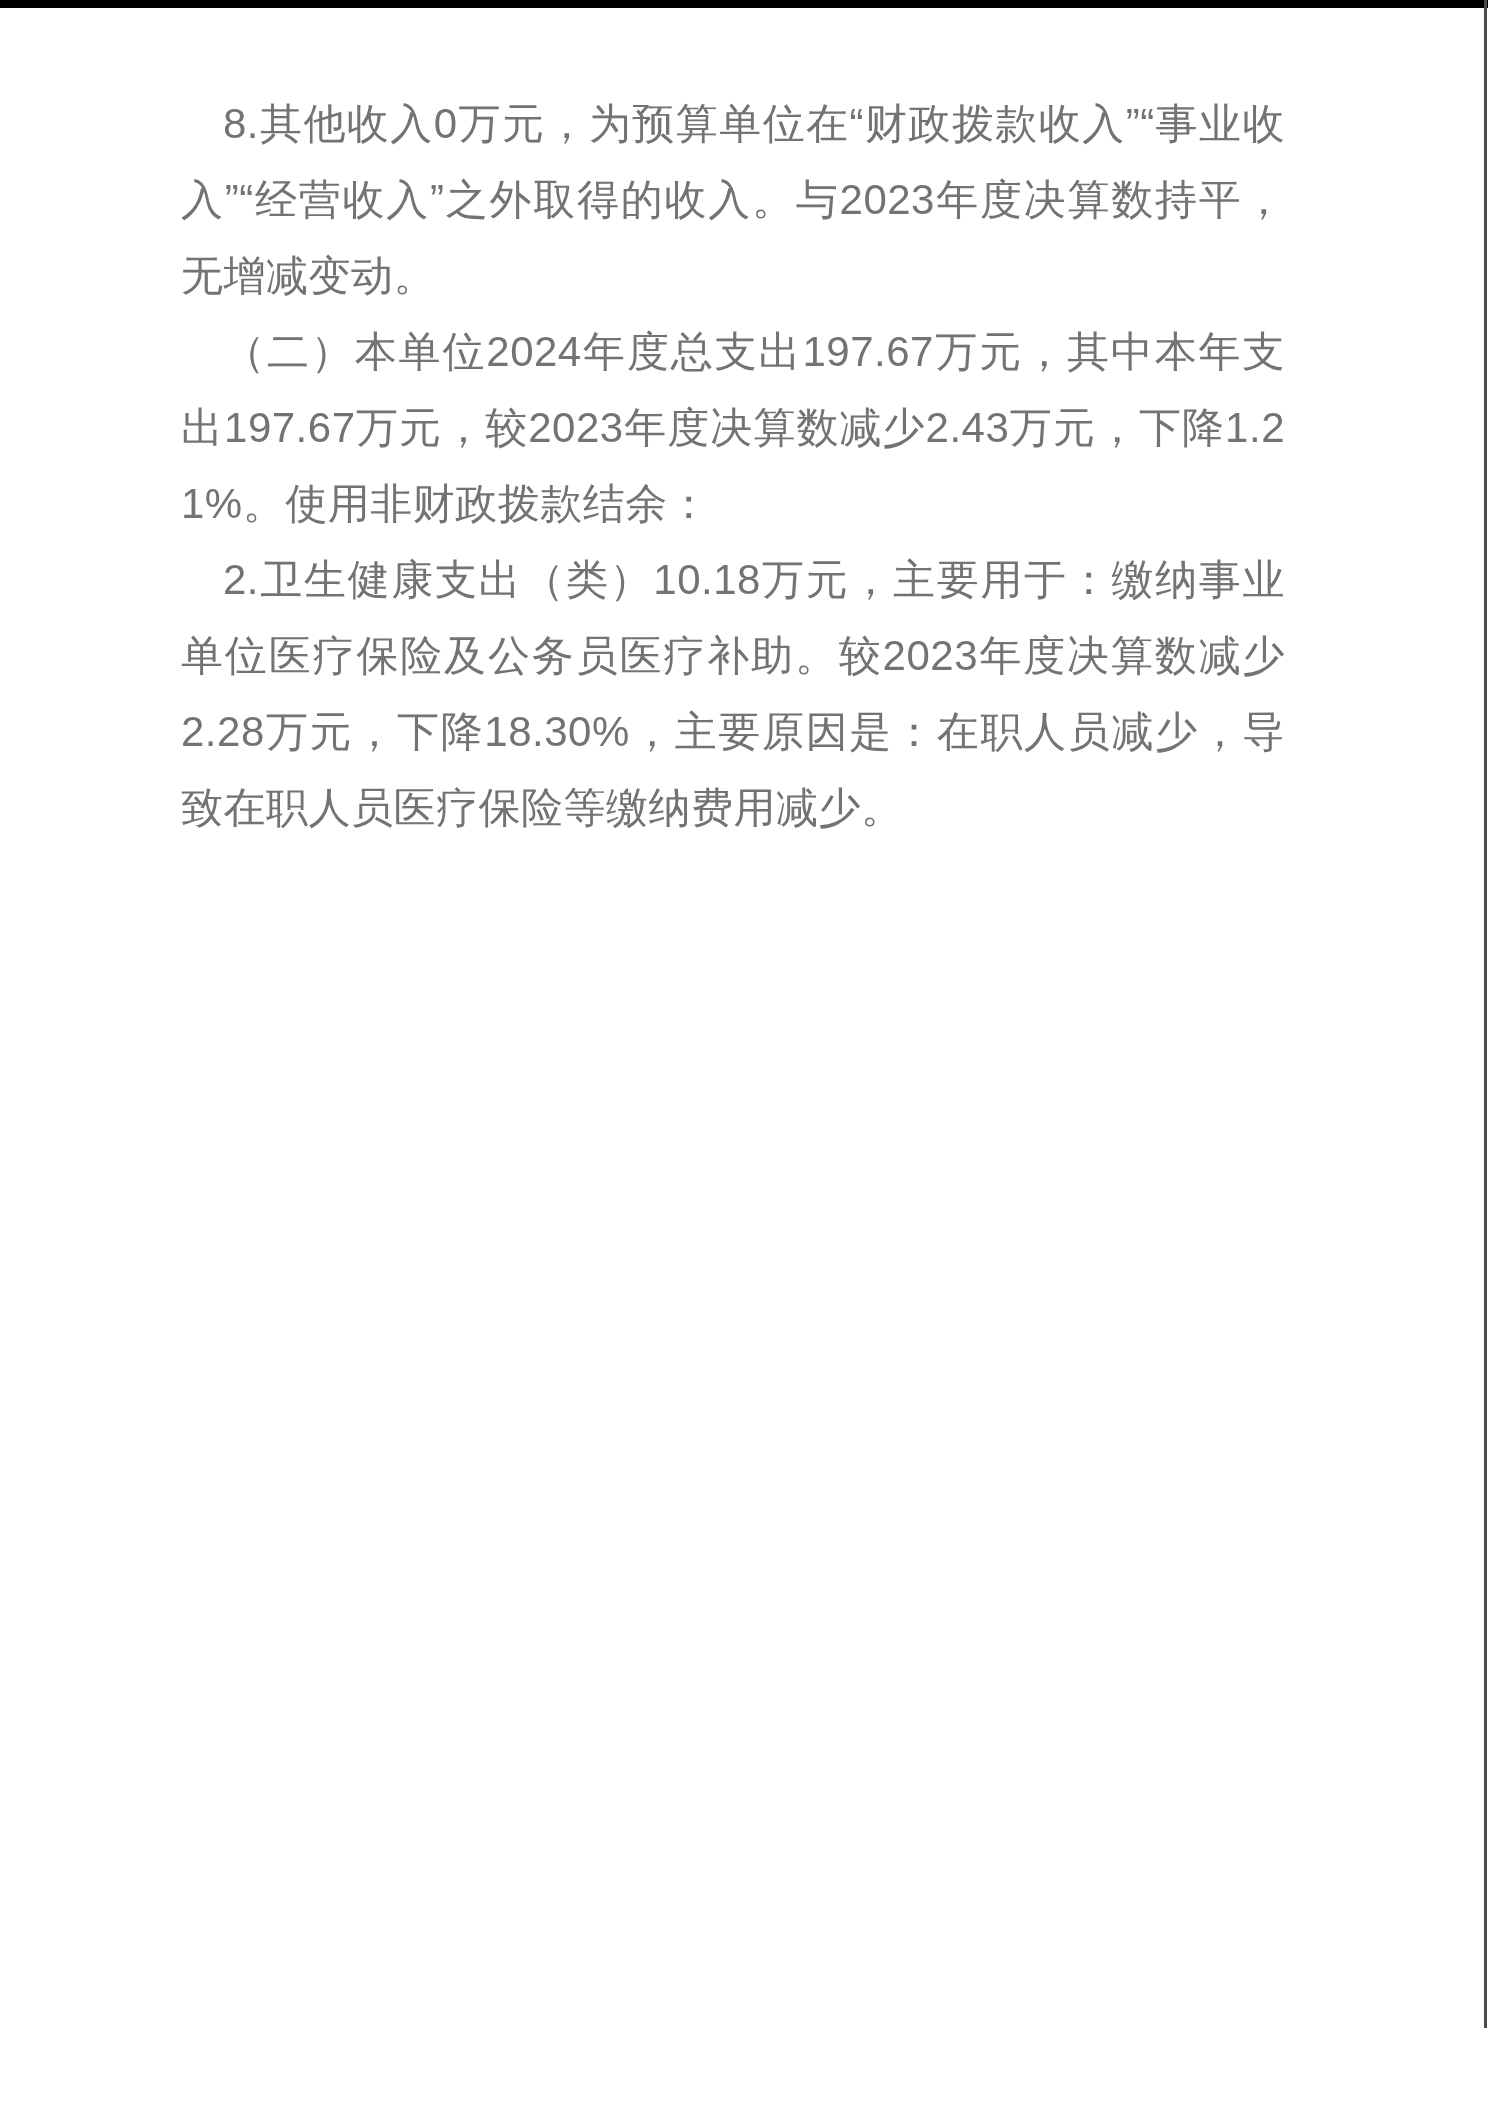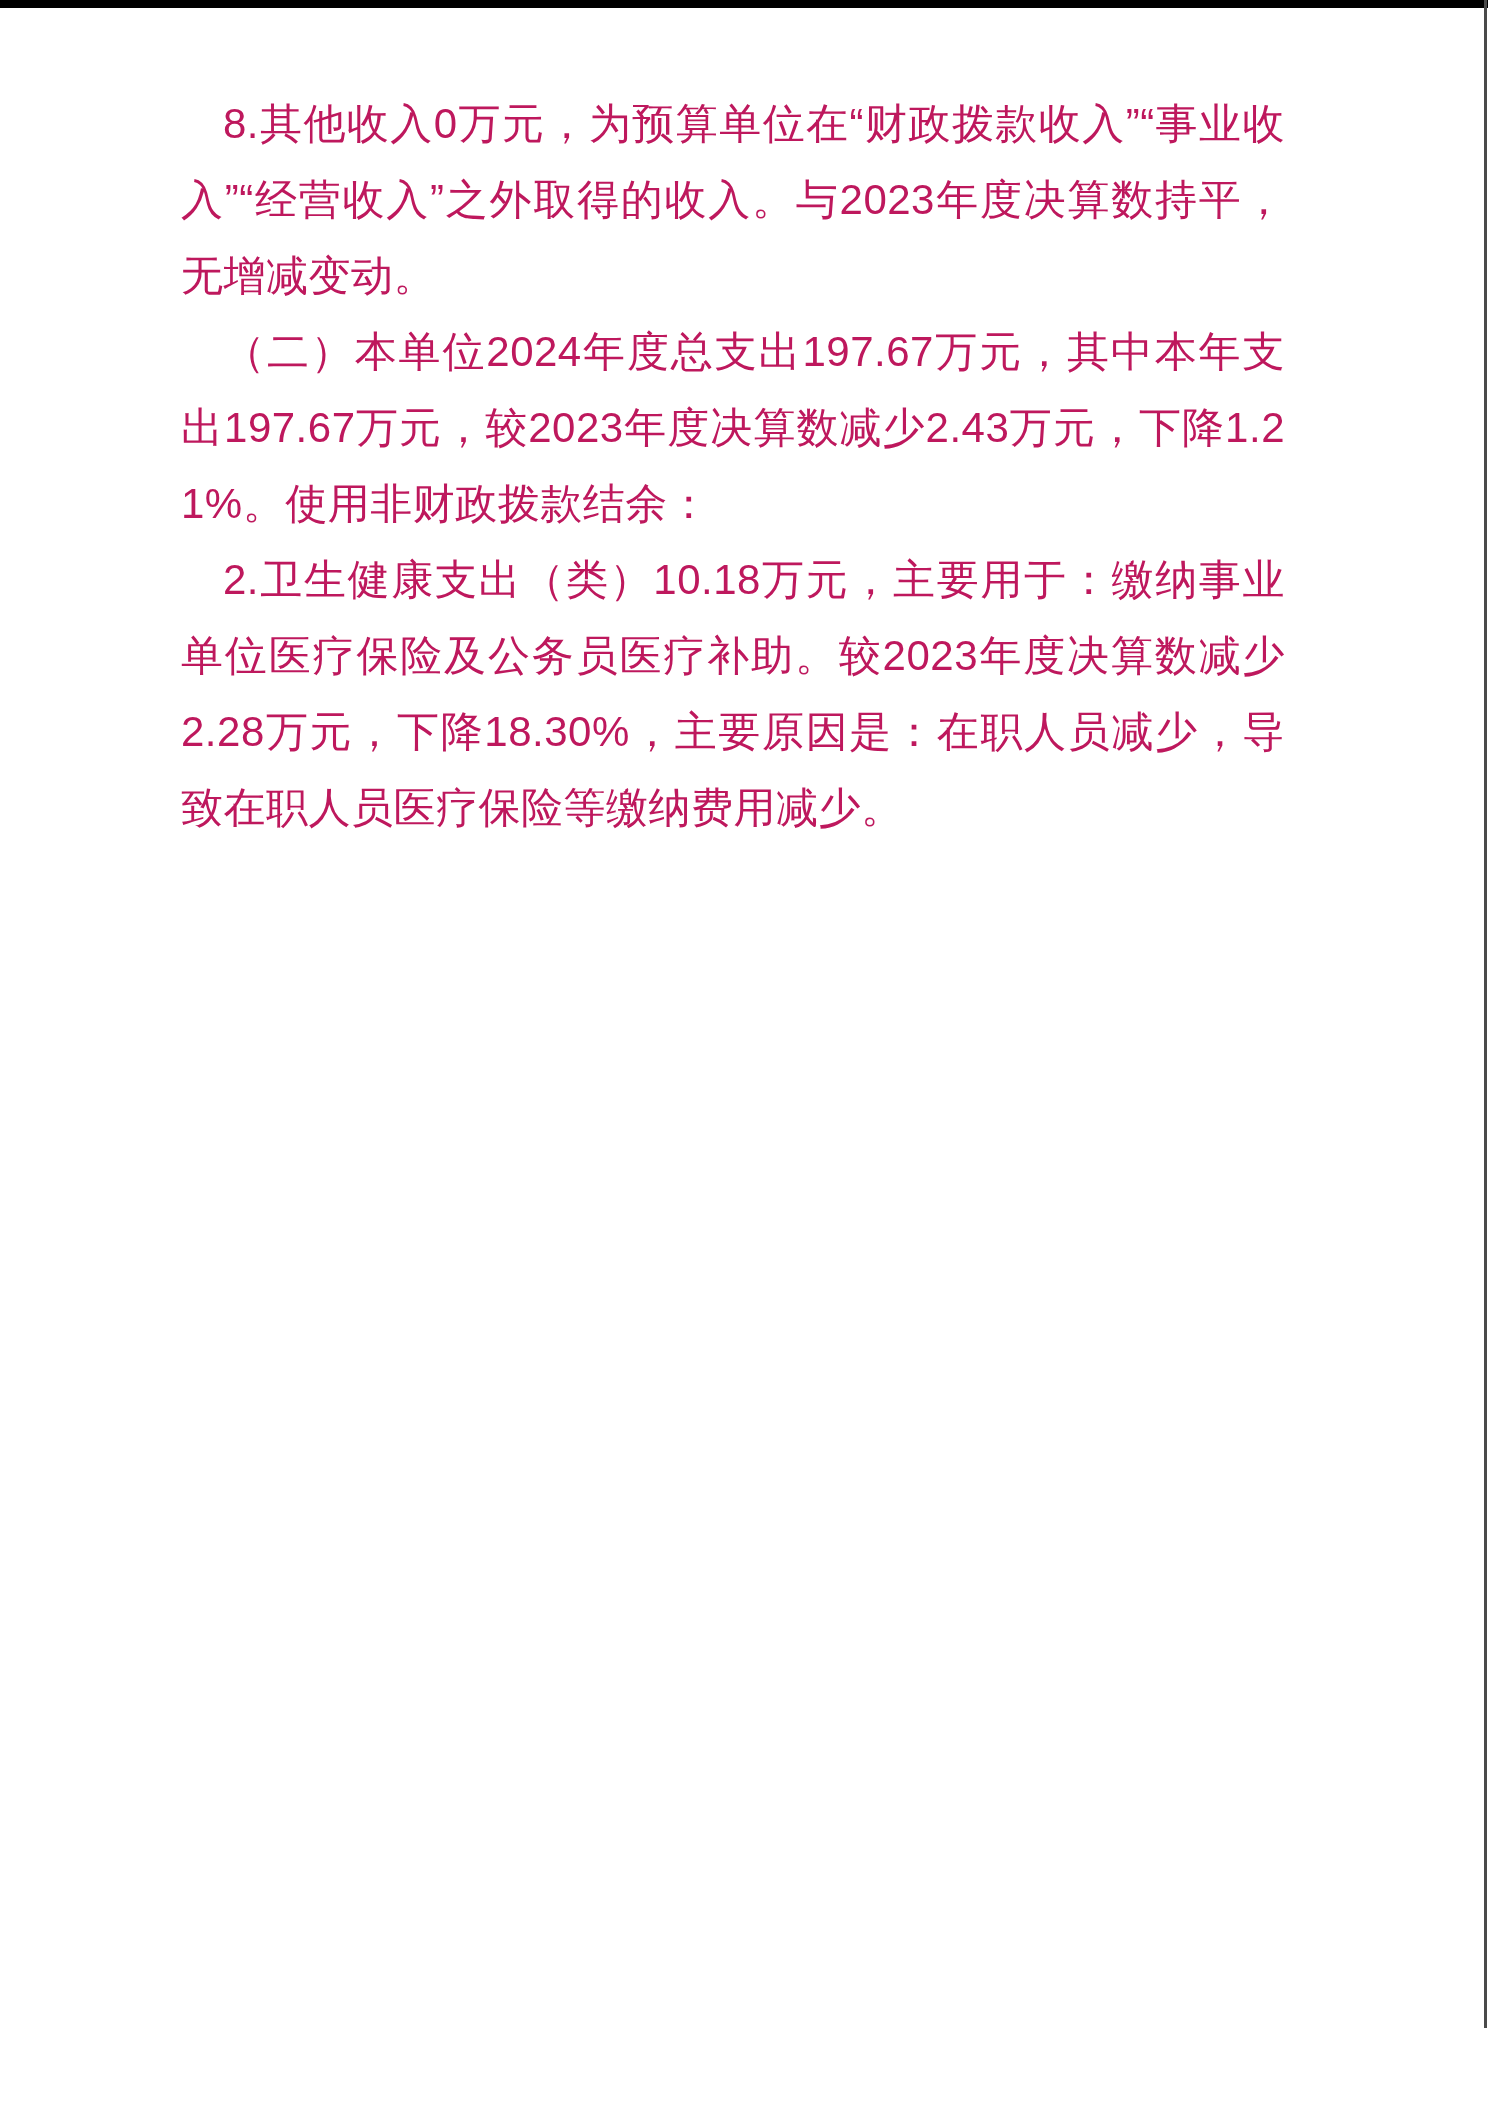--- a/index.html
+++ b/index.html
@@ -3,21 +3,21 @@
   <meta charset="utf-8">
   <style>
     html, body { margin: 0; padding: 0; background: #ffffff; }
 
     .page {
       position: relative;
       width: 1488px;
       height: 2028px;
       background: #ffffff;
       overflow: hidden;
-      color: #be185d;
+      color: #737373;
       font-family: "Liberation Sans", sans-serif;
     }
 
     
     .scan-bar-top {
       position: absolute;
       top: 0; left: 0;
       width: 100%; height: 8px;
       background: #000000;
     }

